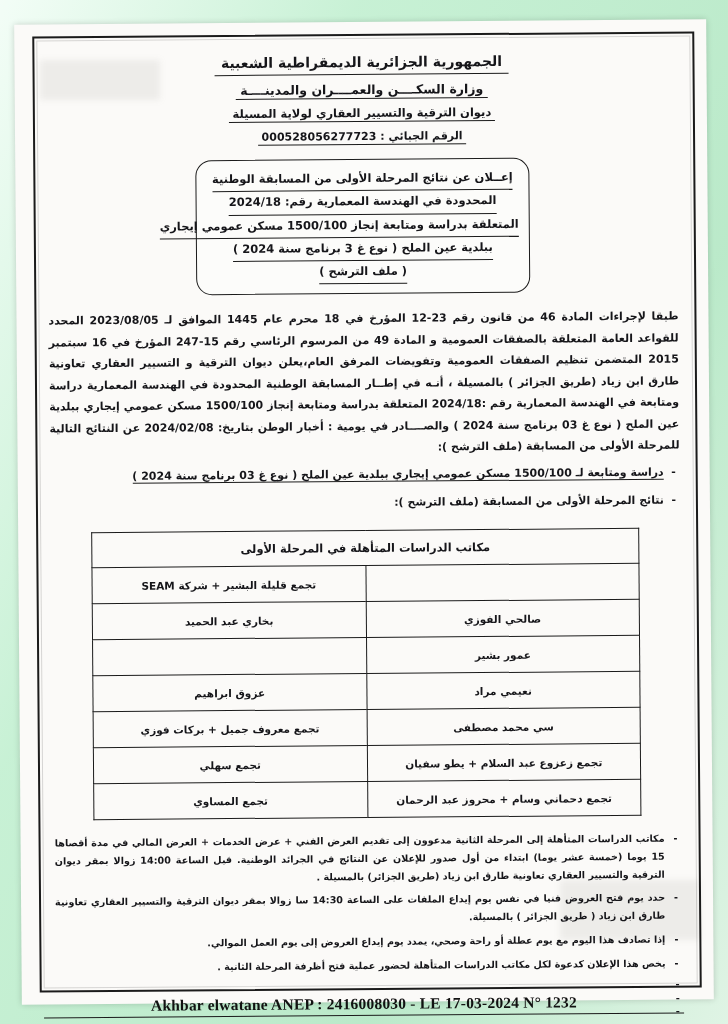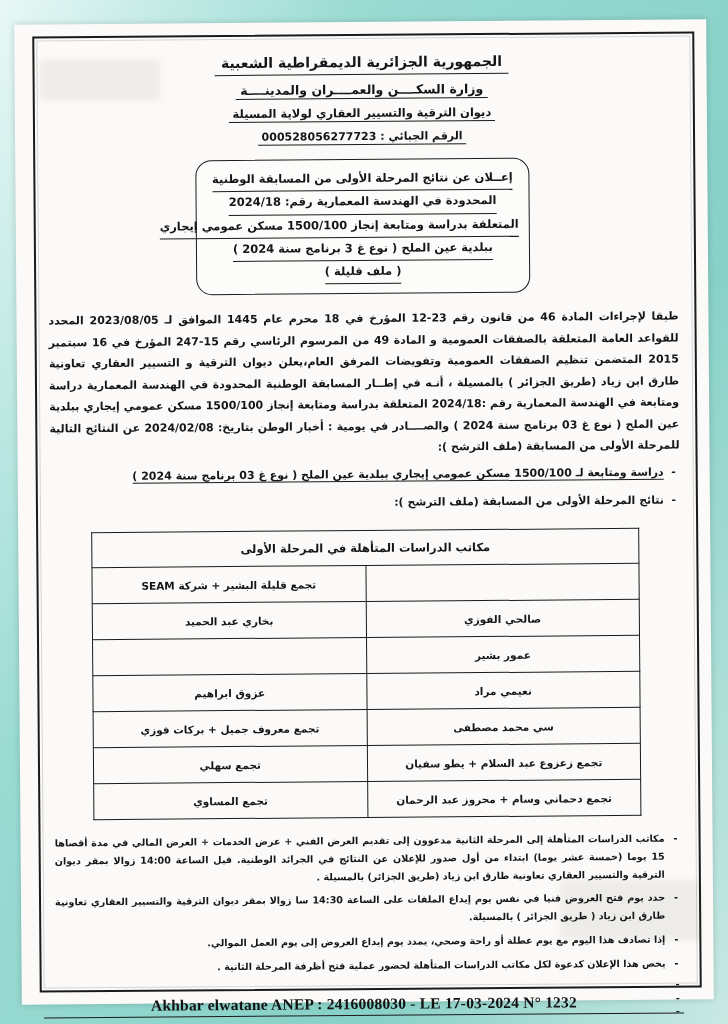--- a/index.html
+++ b/index.html
@@ -8,21 +8,21 @@
     background: #ffffff;
   }
   body {
     font-family: "DejaVu Sans", sans-serif;
   }
   .page {
     position: relative;
     width: 728px;
     height: 1024px;
     overflow: hidden;
-    background: #14b8a6;
+    background: #86efac;
   }
   
   .scan-bg {
     position: absolute;
     inset: 0;
     background:
       linear-gradient(115deg, rgba(255,255,255,0.9) 0%, rgba(243,242,240,0.6) 30%, rgba(230,229,226,0.55) 70%, rgba(246,245,243,0.8) 100%);
     pointer-events: none;
   }
   .paper {
@@ -251,21 +251,21 @@
       <div><span class="l2">وزارة السكــــن والعمــــران والمدينــــة</span></div>
       <div><span class="l3">ديوان الترقية والتسيير العقاري لولاية المسيلة</span></div>
       <div><span class="l4">الرقم الجبائي : 000528056277723</span></div>
     </div>
 
     <div class="titlebox">
       <div><span class="u">إعــلان عن نتائج المرحلة الأولى من المسابقة الوطنية</span></div>
       <div><span class="u">المحدودة في الهندسة المعمارية رقم: 2024/18</span></div>
       <div><span class="u">المتعلقة بدراسة ومتابعة إنجاز 1500/100 مسكن عمومي إيجاري</span></div>
       <div><span class="u">ببلدية عين الملح ( نوع غ 3 برنامج سنة 2024 )</span></div>
-      <div><span class="u">( ملف قليلة )</span></div>
+      <div><span class="u">( ملف الترشح )</span></div>
     </div>
 
     <div class="para">طبقا لإجراءات المادة 46 من قانون رقم 23-12 المؤرخ في 18 محرم عام 1445 الموافق لـ 2023/08/05 المحدد للقواعد العامة المتعلقة بالصفقات العمومية و المادة 49 من المرسوم الرئاسي رقم 15-247 المؤرخ في 16 سبتمبر 2015 المتضمن تنظيم الصفقات العمومية وتفويضات المرفق العام،يعلن ديوان الترقية و التسيير العقاري تعاونية طارق ابن زياد (طريق الجزائر ) بالمسيلة ، أنـه في إطــار المسابقة الوطنية المحدودة في الهندسة المعمارية دراسة ومتابعة في الهندسة المعمارية رقم :2024/18 المتعلقة بدراسة ومتابعة إنجاز 1500/100 مسكن عمومي إيجاري ببلدية عين الملح ( نوع غ 03 برنامج سنة 2024 ) والصــــادر في يومية : أخبار الوطن بتاريخ: 2024/02/08 عن النتائج التالية للمرحلة الأولى من المسابقة (ملف الترشح ):</div>
 
     <div class="dashline">
       <span class="dash">-</span><span class="ul">دراسة ومتابعة لـ 1500/100 مسكن عمومي إيجاري ببلدية عين الملح ( نوع غ 03 برنامج سنة 2024 )</span>
     </div>
     <div class="dashline">
       <span class="dash">-</span><span>نتائج المرحلة الأولى من المسابقة (ملف الترشح ):</span>
     </div>

